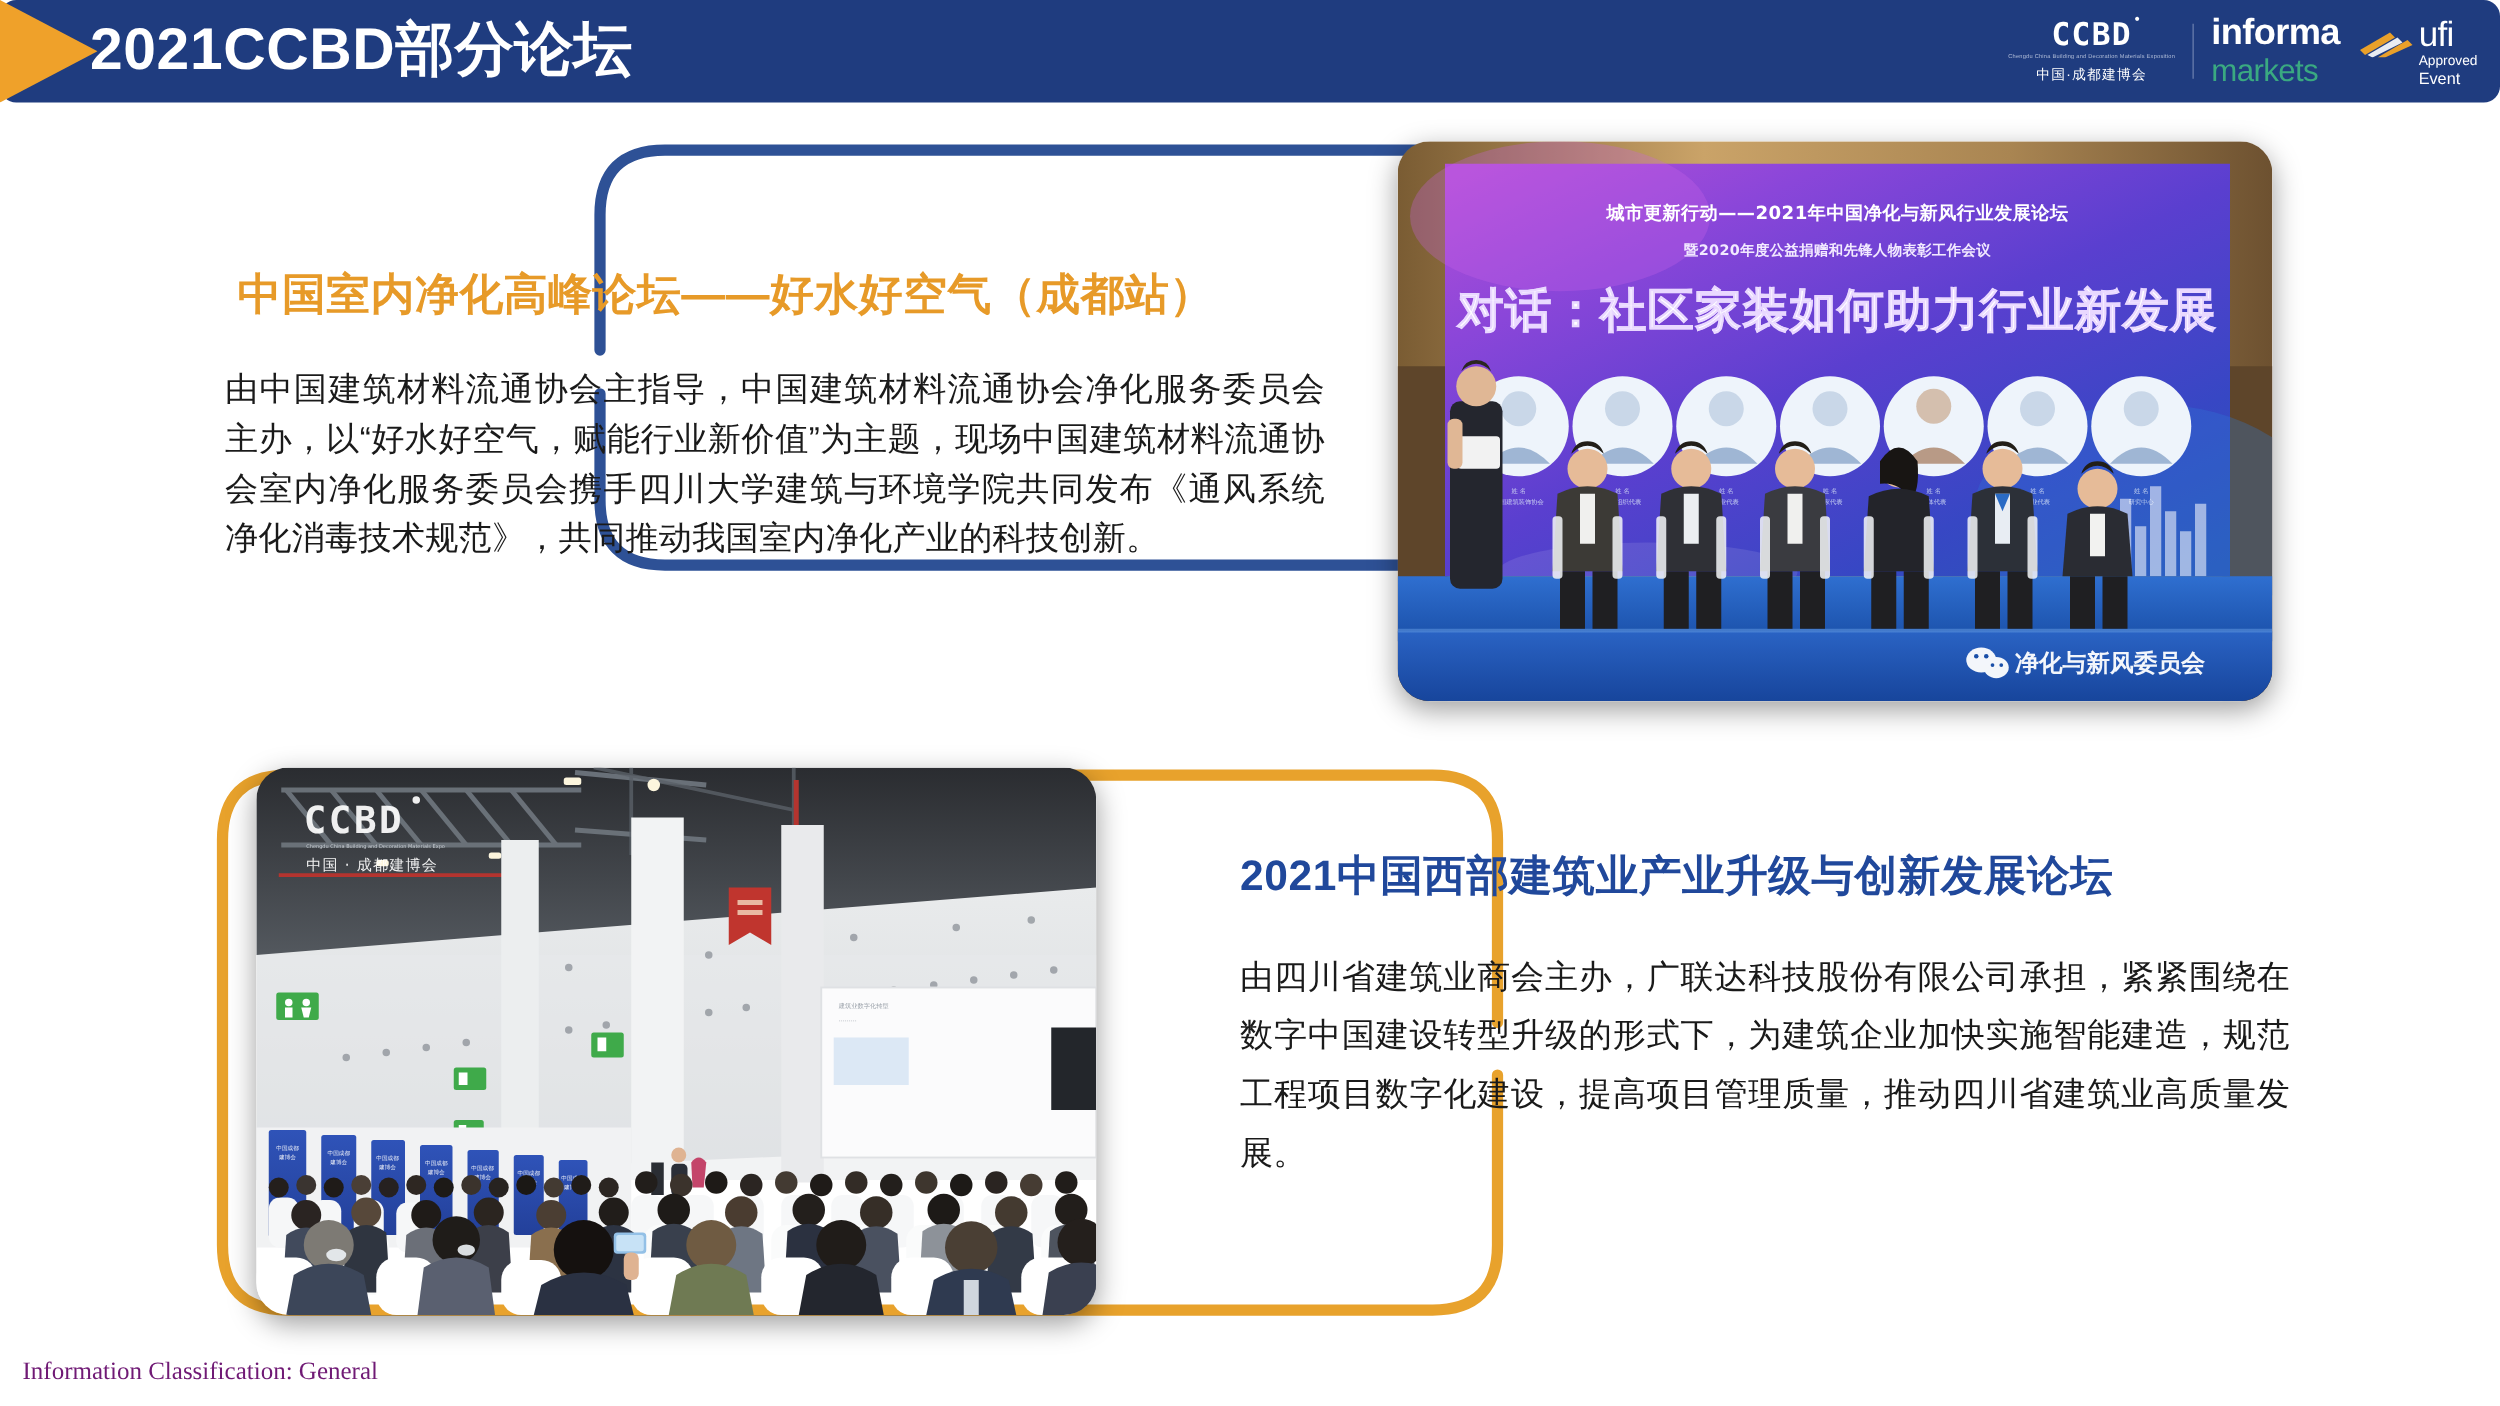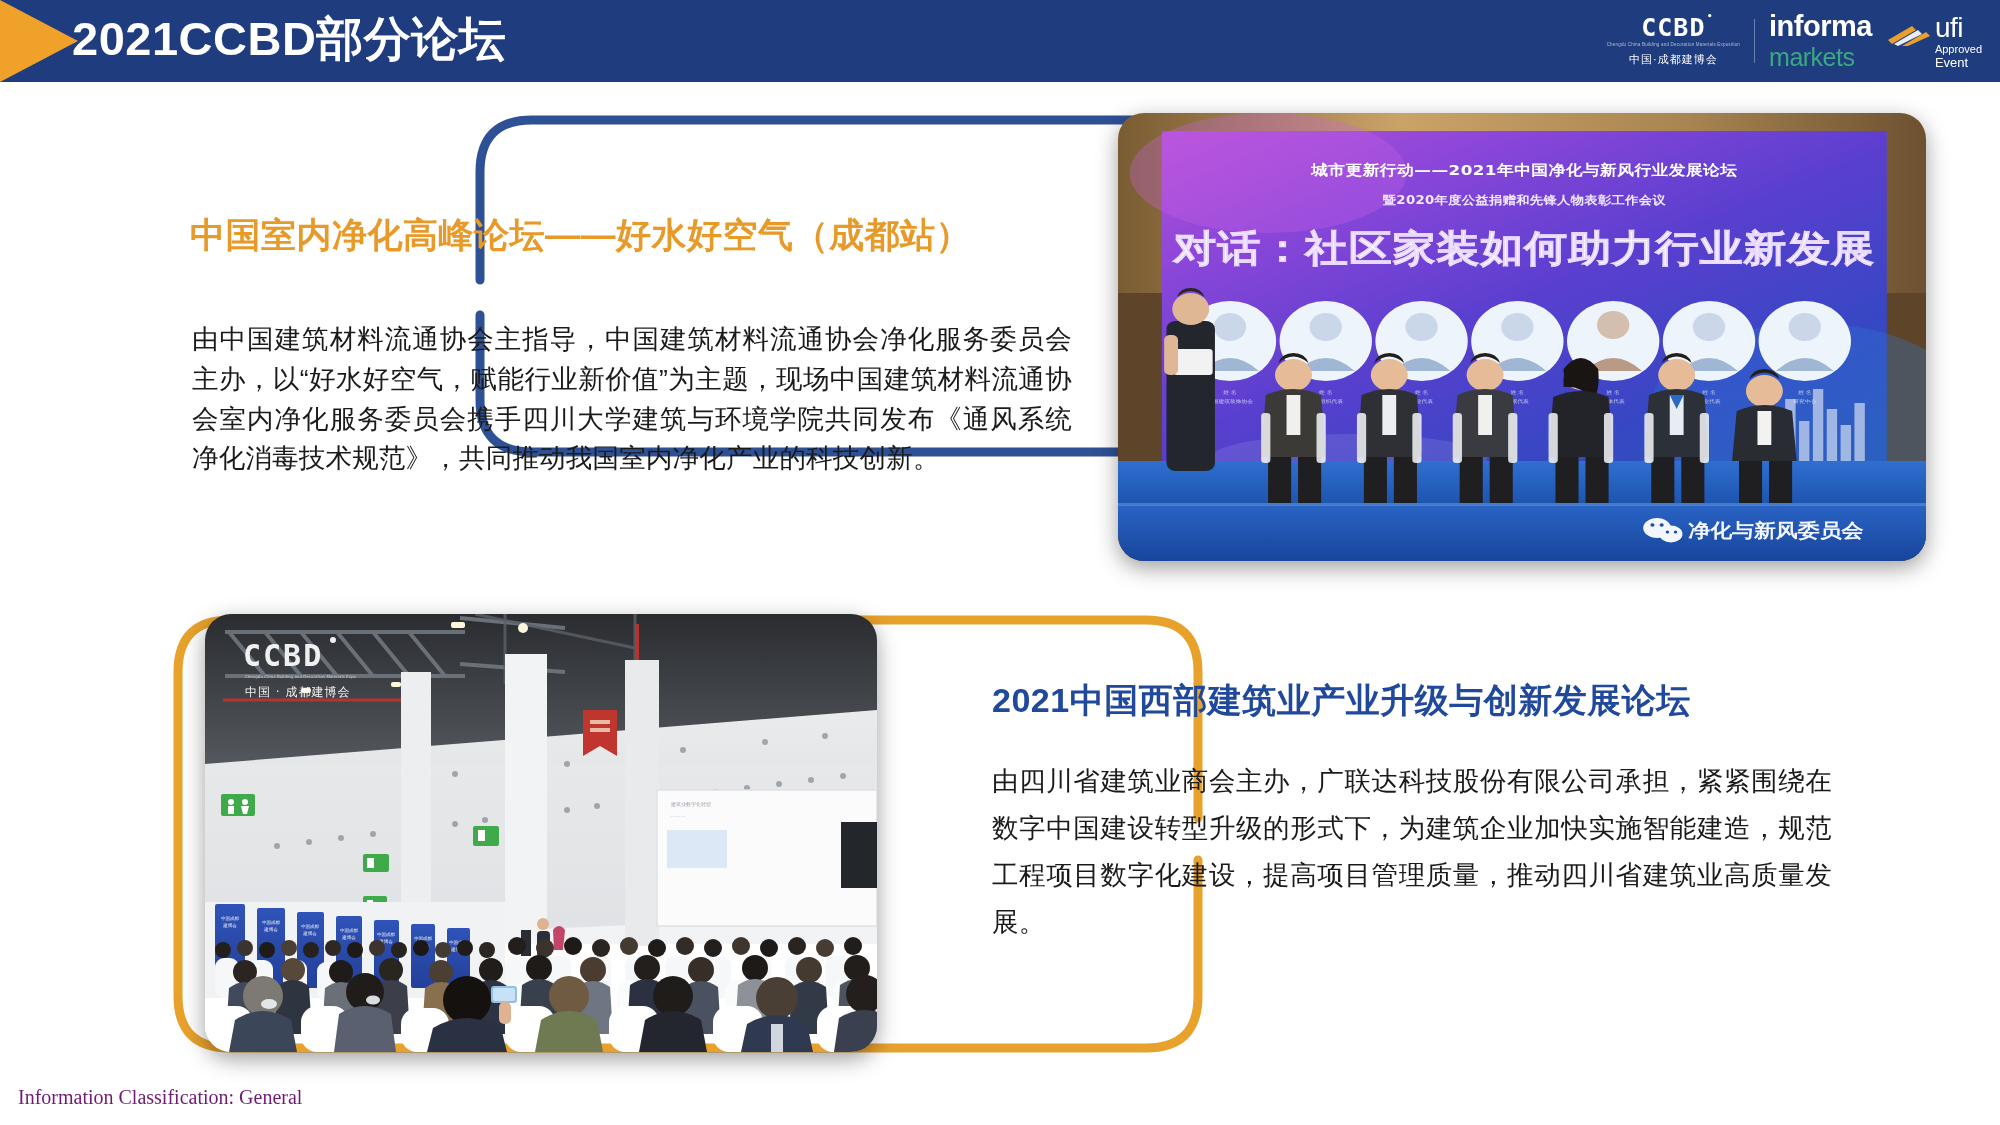--- a/index.html
+++ b/index.html
@@ -9,21 +9,21 @@
     background:#ffffff;
     font-family:"Liberation Sans","DejaVu Sans",sans-serif;
     position:relative;
     overflow:hidden;
   }
 
   
   .header {
     position:absolute; left:0; top:0; width:2000px; height:82px;
     background:#1F3C7F;
-    display:flex; align-items:center;
+    display:flex; align-items:center;border-radius:13px;
   }
   .header-arrow {
     position:absolute; left:0; top:0; width:78px; height:82px;
   }
   .header-title {
     position:absolute; left:72px; top:50%; transform:translateY(-52%);
     color:#ffffff; font-size:47px; font-weight:bold;
     letter-spacing:0.5px; white-space:nowrap;
   }
   .header-logos {
@@ -61,44 +61,43 @@
   .frame { position:absolute; }
   .frame svg { display:block; }
 
   
   .sec1-title {
     position:absolute; left:190px; top:212px; width:890px;
     color:#E79A28; font-size:35px; font-weight:bold; letter-spacing:0.5px;
     white-space:nowrap;
   }
   .sec1-body {
-    position:absolute; left:192px; top:292px; width:880px;
+    position:absolute; left:180px; top:292px; width:880px;
     color:#1a1a1a; font-size:26.5px; line-height:1.50; text-align:justify;
     letter-spacing:0.2px;
-    margin-top:28px;
   }
 
   
   .sec2-title {
     position:absolute; left:992px; top:678px; width:900px;
     color:#20489B; font-size:34px; font-weight:bold; letter-spacing:0.5px;
     white-space:nowrap;
   }
   .sec2-body {
     position:absolute; left:992px; top:758px; width:840px;
     color:#1a1a1a; font-size:26.5px; line-height:1.78; text-align:justify;
     letter-spacing:0.2px;
   }
 
   
   .photo {
     position:absolute; border-radius:26px; overflow:hidden;
     box-shadow:0 7px 22px rgba(0,0,0,0.38);
   }
-  #photo-forum1 { left:1118px; top:113px; width:808px; height:448px; }
+  #photo-forum1 { left:1118px; top:113px; width:700px; height:448px; }
   #photo-forum2 { left:205px; top:614px; width:672px; height:438px; }
   .photo svg { display:block; width:100%; height:100%; }
 
   
   .footer {
     position:absolute; left:18px; bottom:16px;
     color:#701a75; font-size:20px;
     font-family:Liberation Serif, serif;
   }
 </style>

